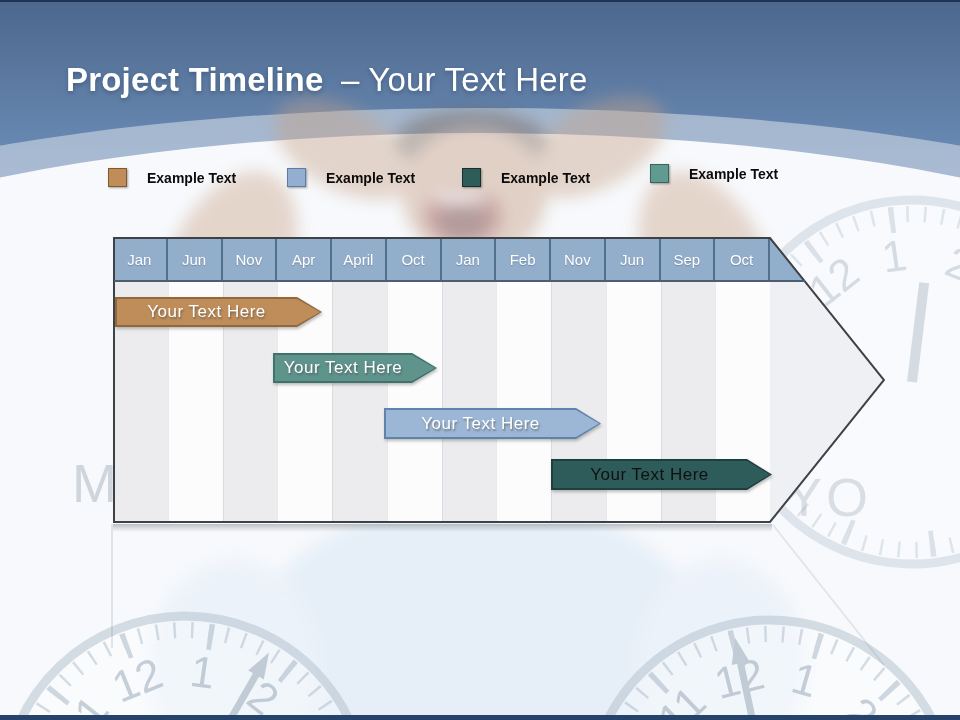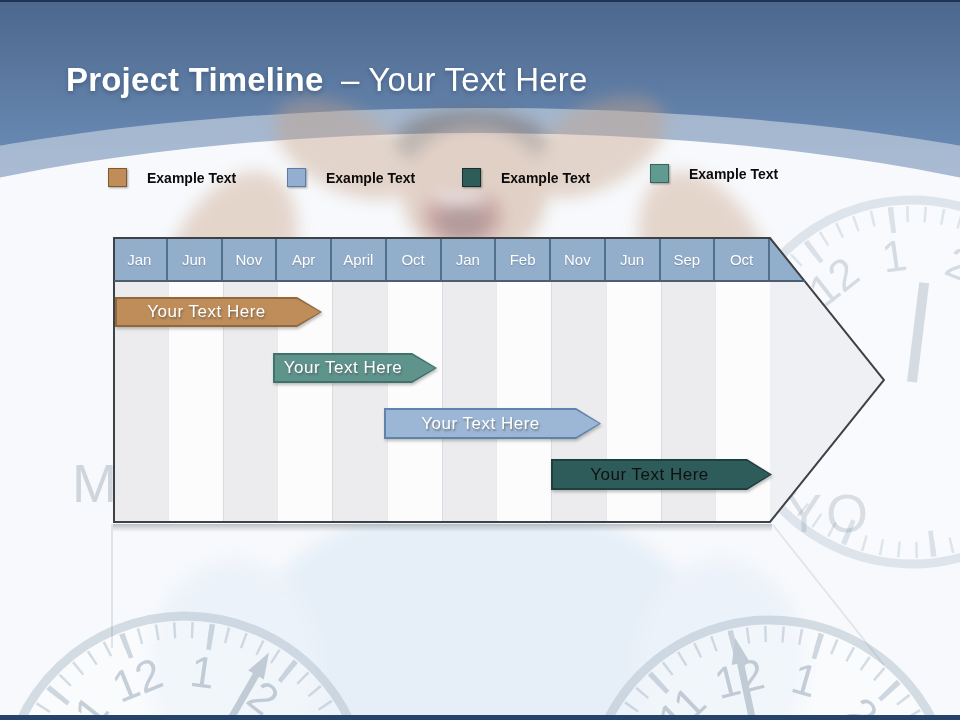--- a/index.html
+++ b/index.html
@@ -27,21 +27,21 @@
   .ph-hand-r{left:520px;top:106px;width:152px;height:82px;background:#c7a287;transform:rotate(-28deg);}
   .ph-arm-l{left:168px;top:165px;width:120px;height:205px;background:#cba58a;transform:rotate(25deg);}
   .ph-arm-r{left:648px;top:165px;width:120px;height:205px;background:#cba58a;transform:rotate(-25deg);}
   .ph-shirt{left:255px;top:500px;width:450px;height:280px;border-radius:45% 45% 0 0;background:#cfe1f2;}
   .ph-sleeve-l{left:150px;top:560px;width:170px;height:210px;background:#dde9f5;}
   .ph-sleeve-r{left:635px;top:560px;width:170px;height:210px;background:#dde9f5;}
 
   
   .wm{position:absolute;color:#9aa5b4;font-size:54px;font-weight:normal;opacity:.42;letter-spacing:4px;}
   .wm-left{left:72px;top:452px;}
-  .wm-right{left:786px;top:466px;margin-top:16px;}
+  .wm-right{left:786px;top:466px;}
 
   
   .clock{position:absolute;width:400px;height:400px;pointer-events:none;}
   .clock-a{left:-15px;top:598px;transform:rotate(-22deg);opacity:.55;}
   .clock-b{left:570px;top:602px;transform:rotate(-14deg);opacity:.55;}
   .clock-c{left:712px;top:182px;transform:rotate(-38deg);opacity:.38;}
   .c-rim{fill:rgba(252,253,255,.6);stroke:#b7c4d0;stroke-width:9;}
   .c-min{fill:none;stroke:#b7c4d0;stroke-width:16;stroke-dasharray:2.5 15.09;}
   .c-maj{fill:none;stroke:#aebbc8;stroke-width:26;stroke-dasharray:5 80.35;}
   .c-num text{fill:#9fadbb;font-size:44px;text-anchor:middle;font-family:"Liberation Sans",sans-serif;}

